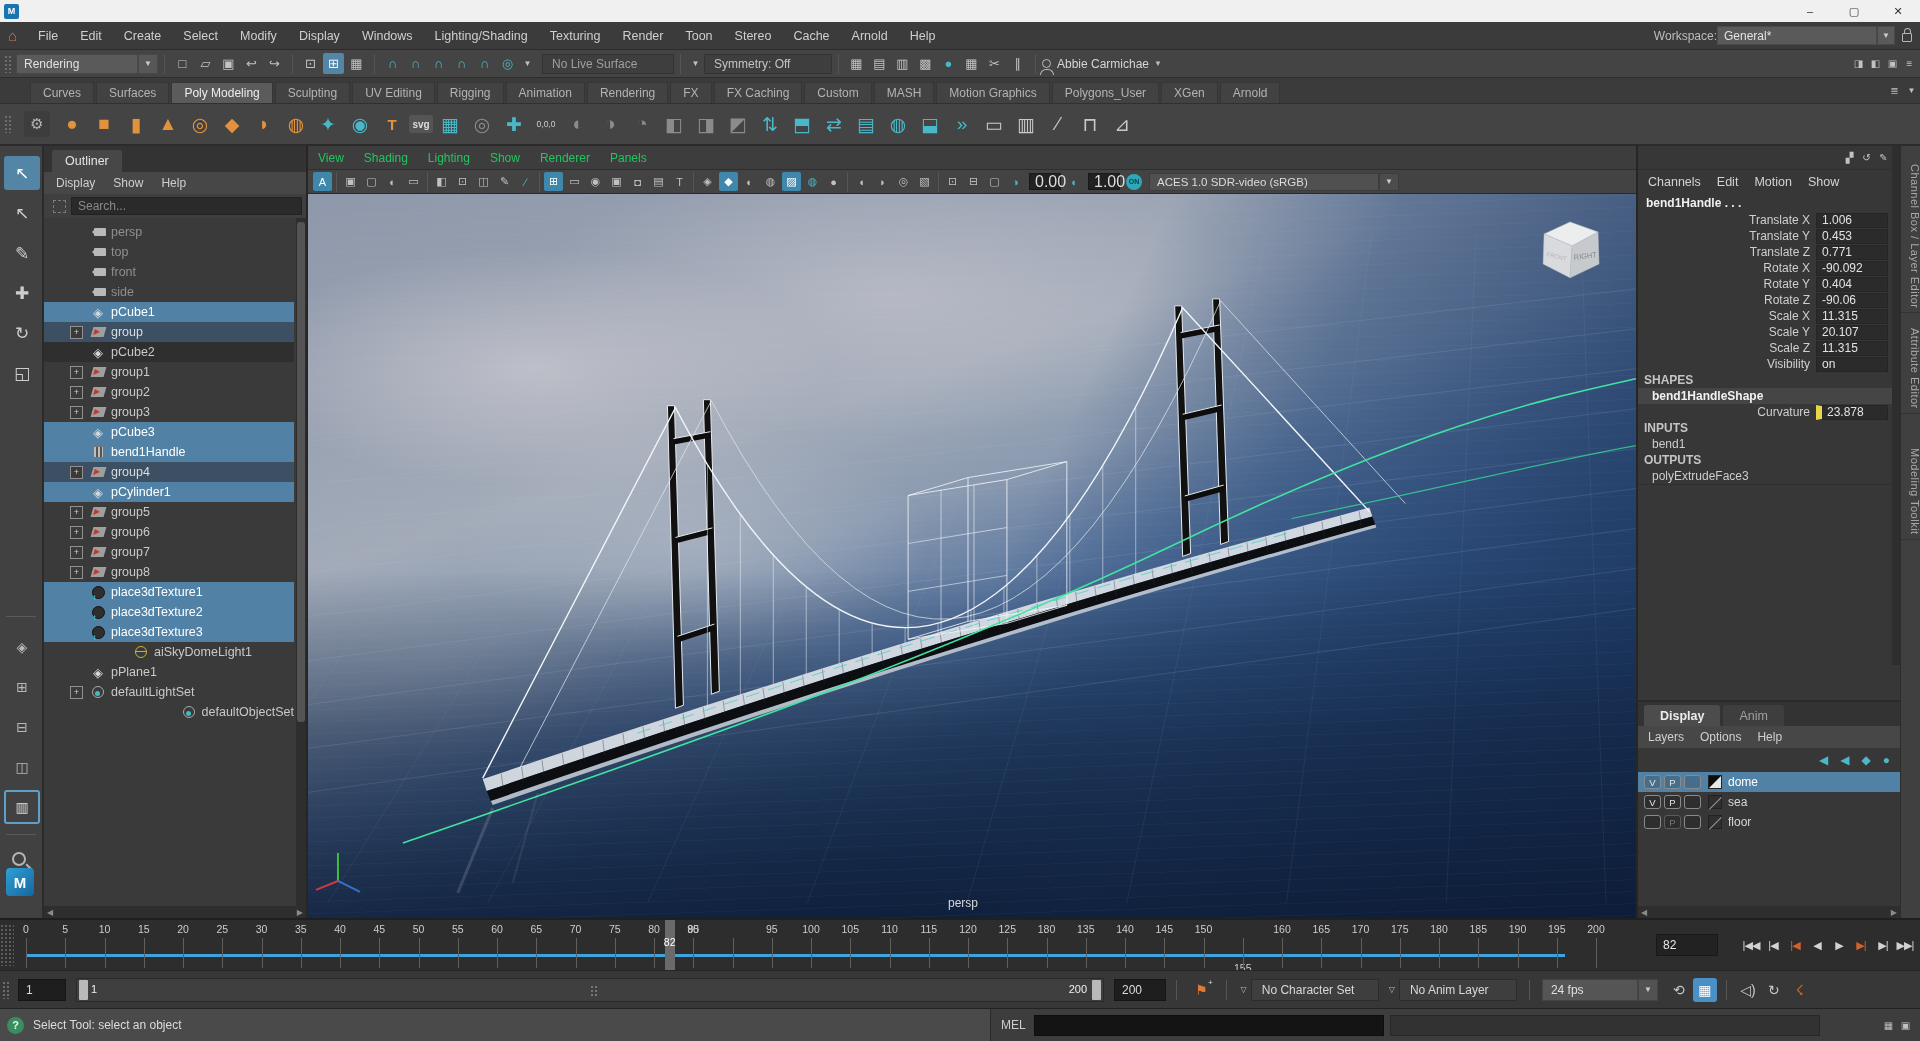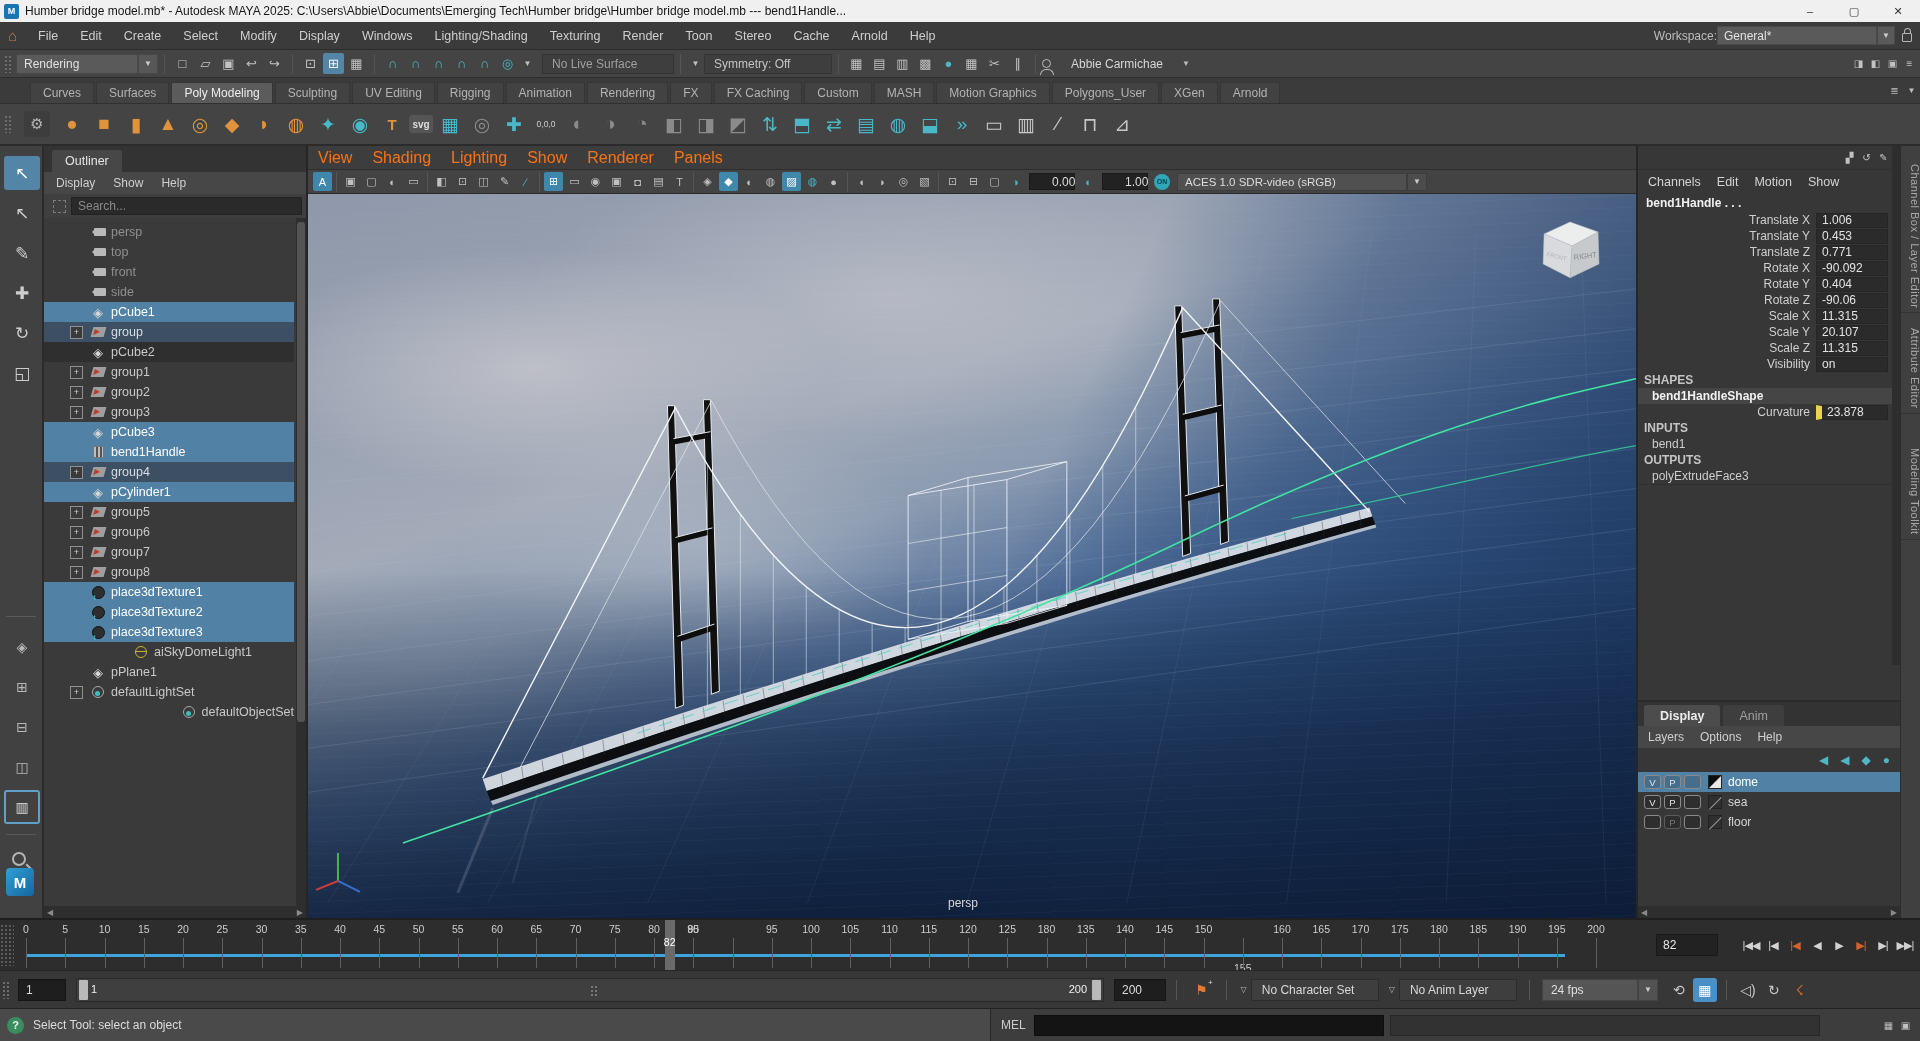--- a/index.html
+++ b/index.html
@@ -28,21 +28,21 @@
   .statusline{height:28px;background:#444;display:flex;align-items:center;border-bottom:1px solid #2e2e2e;}
   .grip{width:8px;height:18px;margin:0 4px;background:radial-gradient(circle,#6d6d6d 1px,transparent 1.2px);background-size:4px 4px;}
   .mode-select{width:122px;height:20px;background:#5a5a5a;border:1px solid #484848;display:flex;align-items:center;padding:0 7px;color:#e0e0e0;}
   .mode-arrow{width:20px;height:20px;background:#575757;border:1px solid #484848;color:#ccc;font-size:8px;display:flex;align-items:center;justify-content:center;}
   .vsep{width:1px;height:20px;background:#383838;border-right:1px solid #555;margin:0 6px;}
   .ic{min-width:21px;height:21px;display:flex;align-items:center;justify-content:center;font-size:13px;color:#c2c2c2;margin:0 1px;border-radius:2px;}
   .ic.teal{color:#49b8c8;}
   .ic.active{background:#5285a6;color:#eef5f8;}
   .ic.sm{min-width:15px;font-size:10px;}
   .field{height:20px;background:#3e3e3e;border:1px solid #333;color:#9f9f9f;display:flex;align-items:center;padding:0 9px;}
-  .userchip{display:flex;align-items:center;color:#d5d5d5;gap:14px;}
+  .userchip{display:flex;align-items:center;color:#d5d5d5;}
   .person-ic{width:9px;height:9px;border:1.5px solid #bbb;border-radius:50%;position:relative;margin-right:6px;}
   .person-ic::after{content:"";position:absolute;left:-3px;top:9px;width:12px;height:5px;border:1.5px solid #bbb;border-bottom:none;border-radius:6px 6px 0 0;}
   .statusline .rightics{margin-left:auto;display:flex;margin-right:2px;}
 
   
   .shelftabs{height:26px;background:#3b3b3b;display:flex;align-items:flex-end;border-bottom:1px solid #303030;padding-left:30px;}
   .stab{height:21px;background:#424242;border:1px solid #363636;border-bottom:none;color:#b3b3b3;font-size:12px;display:flex;align-items:center;padding:0 12px;margin-right:2px;border-radius:2px 2px 0 0;}
   .stab.active{background:#5b5b5b;color:#ededed;}
   .shelftabs .rightics{margin-left:auto;display:flex;align-items:center;height:100%;}
 
@@ -100,26 +100,26 @@
   .oi-skydome::after{content:"";position:absolute;left:4px;top:-1px;width:1px;height:11px;background:#c9b42f;transform:rotate(90deg);}
   .oi-set{width:12px;height:12px;border:1.5px solid #a8a8a8;border-radius:50%;position:relative;}
   .oi-set::after{content:"";position:absolute;left:2px;top:4px;width:5px;height:5px;border-radius:50%;background:#3fbcbc;}
   .ol-vscroll{position:absolute;right:0;top:0;width:10px;height:100%;background:#2e2e2e;}
   .ol-vthumb{position:absolute;right:1px;top:4px;width:8px;height:500px;background:#545454;border-radius:3px;}
   .ol-hscroll{height:12px;background:#2e2e2e;display:flex;align-items:center;justify-content:space-between;color:#8a8a8a;font-size:8px;padding:0 3px;}
 
   
   .viewport{width:1330px;display:flex;flex-direction:column;background:#393939;border-right:2px solid #262626;}
   .vp-menus{height:24px;background:#3d3d3d;display:flex;align-items:center;padding-left:10px;border-bottom:1px solid #2e2e2e;}
-  .vp-menu{margin-right:20px;color:#f97316;font-size:16px;}
+  .vp-menu{margin-right:20px;color:#22c55e;font-size:12px;}
   .vp-toolbar{height:24px;background:#434343;display:flex;align-items:center;padding-left:4px;border-bottom:1px solid #2a2a2a;}
   .vic{min-width:19px;height:19px;display:flex;align-items:center;justify-content:center;font-size:11px;color:#c0c0c0;margin:0 1px;border-radius:2px;}
   .vic.teal{color:#49b8c8;}
   .vic.active{background:#3f88ab;color:#fff;}
-  .vp-field{width:46px;height:17px;background:#222;border:1px solid #191919;color:#ddd;font-size:12px;display:flex;align-items:center;padding:0 22px;margin:0 3px;}
+  .vp-field{width:32px;height:17px;background:#222;border:1px solid #191919;color:#ddd;font-size:16px;display:flex;align-items:center;padding:0 5px;margin:0 3px;}
   .vp-on{width:16px;height:16px;border-radius:50%;background:#2fa7b8;color:#063;font-size:7px;display:flex;align-items:center;justify-content:center;margin:0 3px;color:#04454e;font-weight:bold;}
   .vp-colorspace{width:230px;height:18px;background:#505050;border:1px solid #3d3d3d;color:#dcdcdc;font-size:11.5px;display:flex;align-items:center;padding:0 7px;margin-left:4px;}
   .vp-cs-arrow{width:20px;height:18px;background:#4c4c4c;border:1px solid #3d3d3d;color:#ccc;font-size:8px;display:flex;align-items:center;justify-content:center;}
   .vp-canvas{flex:1;position:relative;overflow:hidden;
     background:
       radial-gradient(ellipse 420px 170px at 17% 24%, rgba(219,214,218,.55), rgba(219,214,218,0) 70%),
       radial-gradient(ellipse 520px 200px at 44% 14%, rgba(206,204,212,.5), rgba(206,204,212,0) 70%),
       radial-gradient(ellipse 340px 170px at 29% 48%, rgba(196,200,209,.38), rgba(196,200,209,0) 70%),
       radial-gradient(ellipse 300px 150px at 8% 64%, rgba(150,163,182,.4), rgba(150,163,182,0) 70%),
       linear-gradient(162deg,#8e98aa 0%,#99a2b2 20%,#a3abb9 33%,#8a9ab0 44%,#56739d 55%,#32547f 65%,#1f3e68 77%,#152e55 89%,#112747 100%);}
@@ -216,21 +216,20 @@
   .mel-output{width:430px;height:21px;background:#323232;border:1px solid #262626;margin-left:6px;}
   .bb-ics{margin-left:auto;display:flex;align-items:center;padding-right:6px;}
 </style>
 </head>
 <body>
 
 <div id="app">
 
   <div class="titlebar">
     <div class="maya-badge">M</div>
-    <div class="titletext">Humber bridge model.mb* - Autodesk MAYA 2025: C:\Users\Abbie\Documents\Emerging Tech\Humber bridge\Humber bridge model.mb  ---  bend1Handle...</div>
     <div class="wincontrols">
       <div class="winbtn">–</div>
       <div class="winbtn">▢</div>
       <div class="winbtn">✕</div>
     </div>
   </div>
 
   <div class="menubar">
     <span class="home-ic">⌂</span>
     <div id="menu-items" style="display:flex;">

